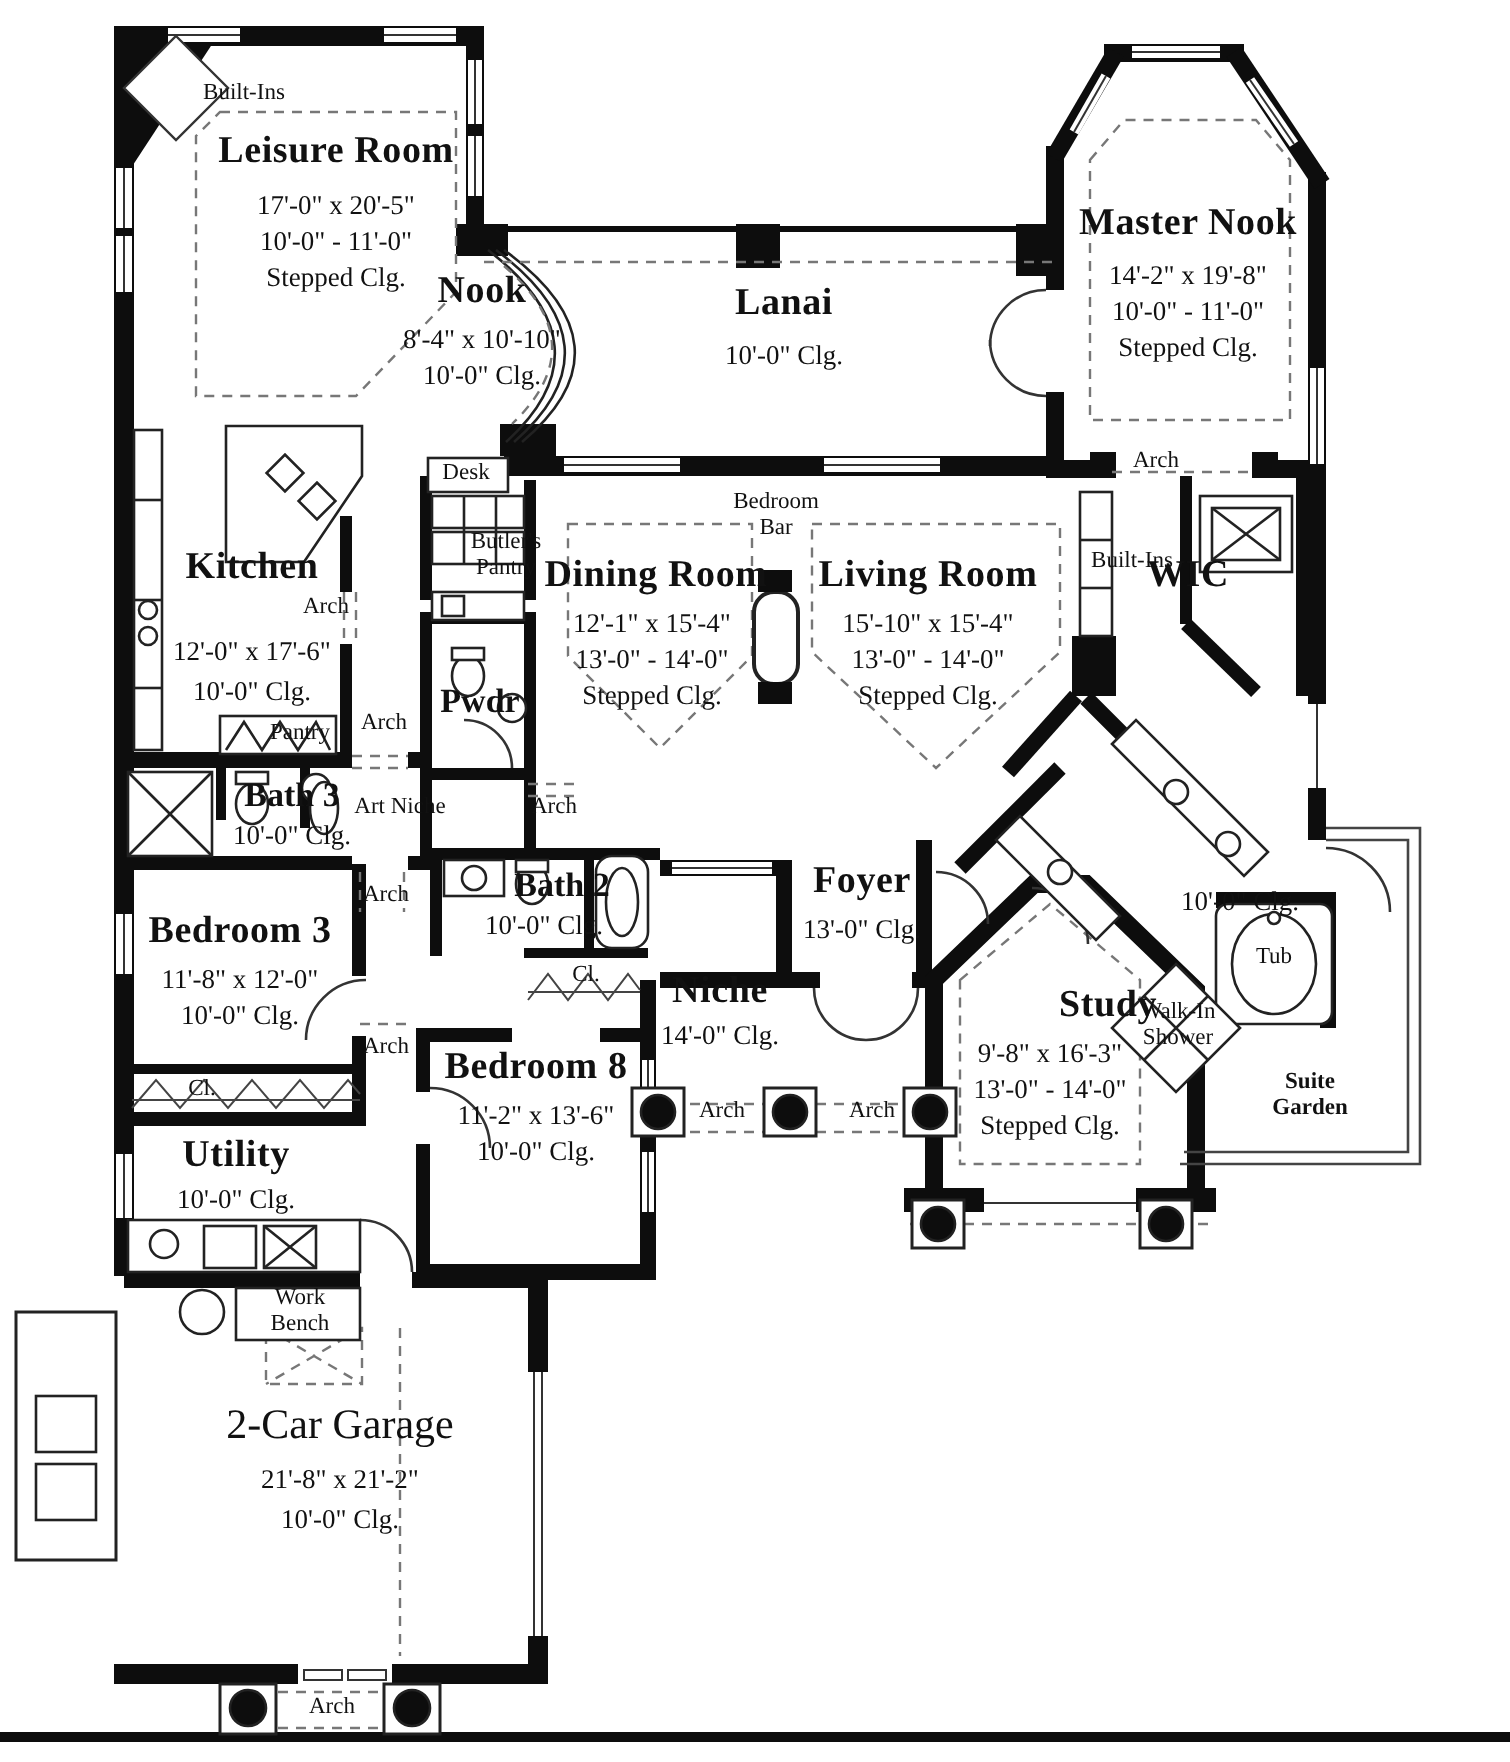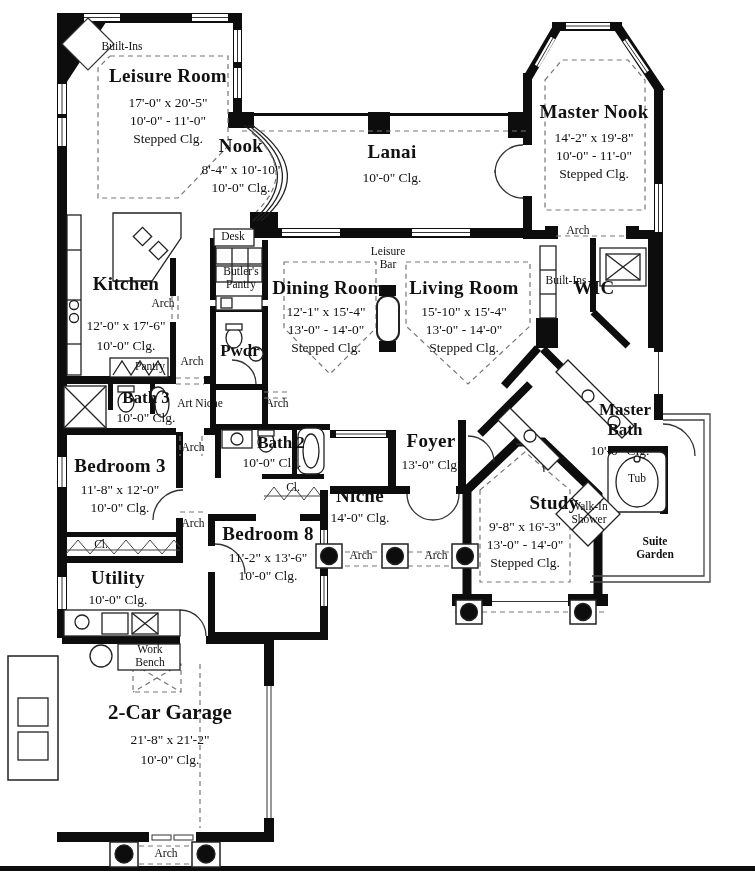--- a/index.html
+++ b/index.html
@@ -3,21 +3,21 @@
 <meta charset="utf-8">
 <style>
   html,body{margin:0;padding:0;background:#fff;}
   #sheet{position:relative;width:755px;height:881px;background:#ffffff;overflow:hidden;
          font-family:"Liberation Serif","DejaVu Serif",serif;color:#111;}
   #plan-svg{position:absolute;left:0;top:0;}
   .lbl{position:absolute;transform:translate(-50%,-50%);text-align:center;
        white-space:nowrap;color:#111;line-height:1.15;}
   .room{font-weight:700;font-size:19px;letter-spacing:.3px;}
   .room-sm{font-weight:700;font-size:17px;}
-  .room-lg{font-weight:700;font-size:21px;}
+  .room-lg{font-weight:400;font-size:21px;}
   .dim{font-size:13.5px;}
   .small{font-size:11.5px;}
   .wrap{white-space:normal;}
   .copyright{font-weight:700;font-size:13.5px;white-space:normal;width:175px;}
 </style>
 </head>
 <body>
 
 <div id="sheet">
 
@@ -342,22 +342,22 @@
 
   <div class="lbl room" style="left:392px;top:152px">Lanai</div>
   <div class="lbl dim" style="left:392px;top:178px">10'-0" Clg.</div>
 
   <div class="lbl room" style="left:594px;top:112px">Master Nook</div>
   <div class="lbl dim" style="left:594px;top:138px">14'-2" x 19'-8"</div>
   <div class="lbl dim" style="left:594px;top:156px">10'-0" - 11'-0"</div>
   <div class="lbl dim" style="left:594px;top:174px">Stepped Clg.</div>
 
   <div class="lbl small" style="left:233px;top:237px">Desk</div>
-  <div class="lbl small wrap" style="left:241px;top:278px;width:56px">Butler's Pantry</div>
-  <div class="lbl small wrap" style="left:388px;top:258px;width:52px">Leisure Bar</div>
+  <div class="lbl small wrap" style="left:253px;top:278px;width:56px">Butler's Pantry</div>
+  <div class="lbl small wrap" style="left:388px;top:258px;width:52px">Bedroom Bar</div>
 
   <div class="lbl room" style="left:328px;top:288px">Dining Room</div>
   <div class="lbl dim" style="left:326px;top:312px">12'-1" x 15'-4"</div>
   <div class="lbl dim" style="left:326px;top:330px">13'-0" - 14'-0"</div>
   <div class="lbl dim" style="left:326px;top:348px">Stepped Clg.</div>
 
   <div class="lbl room" style="left:464px;top:288px">Living Room</div>
   <div class="lbl dim" style="left:464px;top:312px">15'-10" x 15'-4"</div>
   <div class="lbl dim" style="left:464px;top:330px">13'-0" - 14'-0"</div>
   <div class="lbl dim" style="left:464px;top:348px">Stepped Clg.</div>
@@ -386,21 +386,20 @@
   <div class="lbl dim" style="left:431px;top:465px">13'-0" Clg.</div>
 
   <div class="lbl room" style="left:360px;top:496px">Niche</div>
   <div class="lbl dim" style="left:360px;top:518px">14'-0" Clg.</div>
 
   <div class="lbl room" style="left:554px;top:503px">Study</div>
   <div class="lbl dim" style="left:525px;top:527px">9'-8" x 16'-3"</div>
   <div class="lbl dim" style="left:525px;top:545px">13'-0" - 14'-0"</div>
   <div class="lbl dim" style="left:525px;top:563px">Stepped Clg.</div>
 
-  <div class="lbl room-sm wrap" style="left:625px;top:420px;width:84px">Master Bath</div>
   <div class="lbl dim" style="left:620px;top:451px">10'-0" Clg.</div>
   <div class="lbl small" style="left:637px;top:479px">Tub</div>
   <div class="lbl small wrap" style="left:589px;top:513px;width:66px">Walk-In Shower</div>
   <div class="lbl small wrap" style="left:655px;top:548px;width:62px;font-weight:700">Suite Garden</div>
 
   <div class="lbl room" style="left:268px;top:534px">Bedroom 8</div>
   <div class="lbl dim" style="left:268px;top:558px">11'-2" x 13'-6"</div>
   <div class="lbl dim" style="left:268px;top:576px">10'-0" Clg.</div>
 
   <div class="lbl room" style="left:118px;top:578px">Utility</div>

